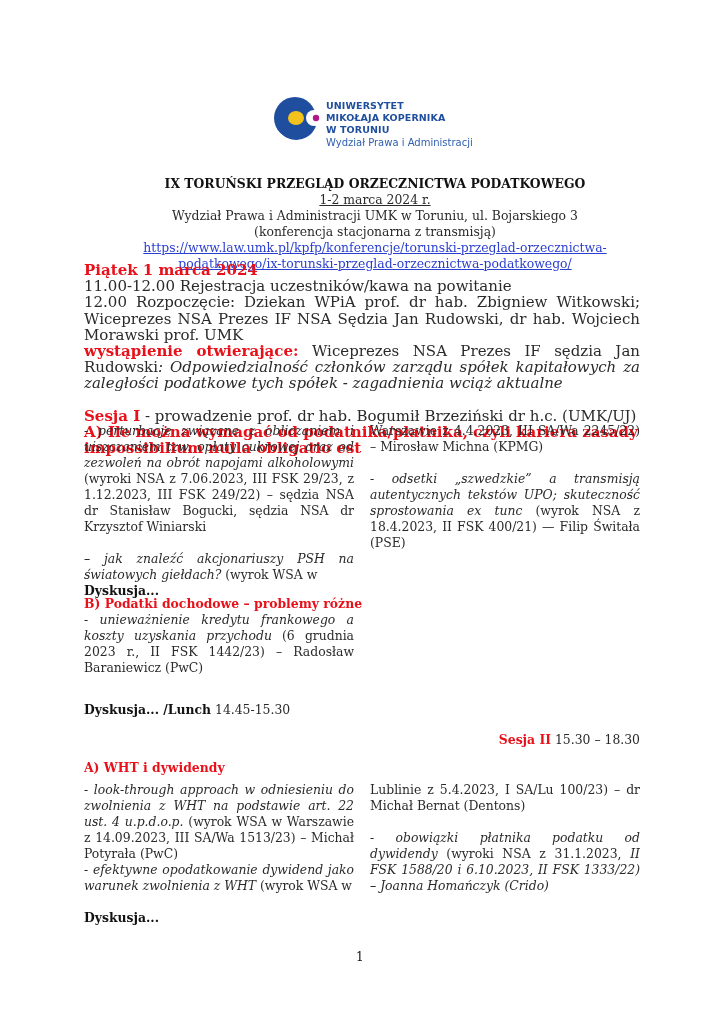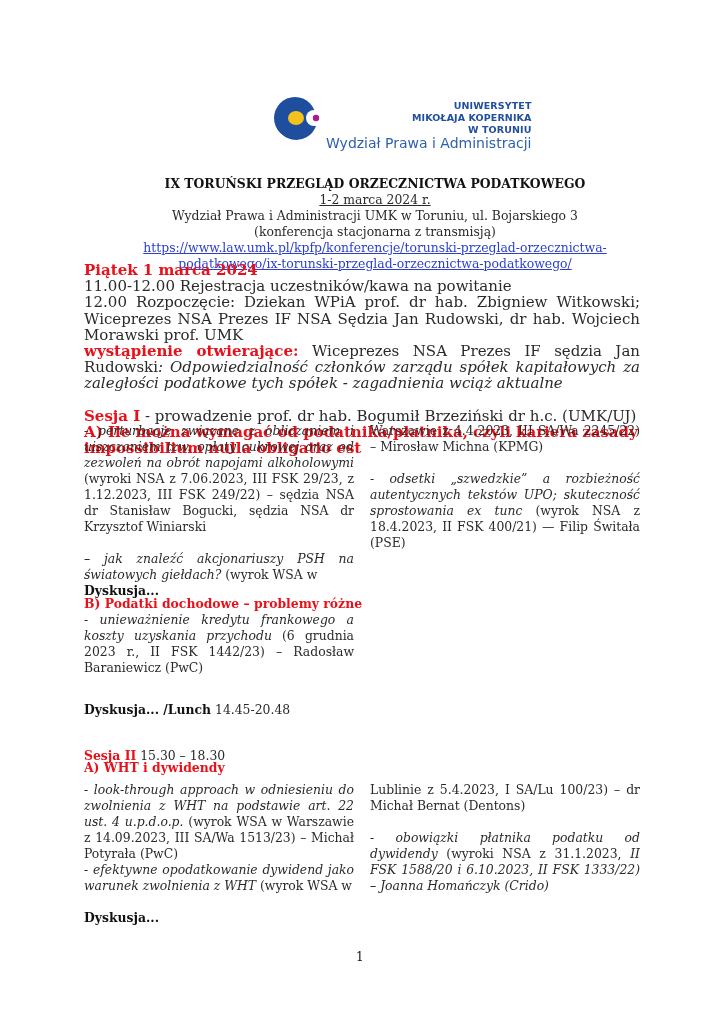--- a/index.html
+++ b/index.html
@@ -1,25 +1,25 @@
 <!DOCTYPE html>
 <html><head>
 <meta charset="utf-8">
 <style>
   html, body { margin: 0; padding: 0; background: #ffffff; }
   body { width: 724px; height: 1024px; position: relative; overflow: hidden;
          font-family: "DejaVu Serif", serif; color: #2a2a2a; }
   .page { position: absolute; left: 0; top: 0; width: 724px; height: 1024px; }
 
-  .logo { position: absolute; left: 273px; top: 96px; width: 200px; height: 50px; text-align: right; }
+  .logo { position: absolute; left: 273px; top: 96px; width: 200px; height: 50px; }
   .logo-mark { position: absolute; left: 0; top: 0; width: 50px; height: 44px; }
   .logo-text { position: absolute; left: 53px; top: 4px; line-height: 12px;
                font-family: "DejaVu Sans", sans-serif; }
   .logo-line { font-size: 9.5px; font-weight: bold; color: #1f4e9e; letter-spacing: 0.1px; white-space: nowrap; }
-  .logo-sub { font-size: 14px; color: #2e5fb0; white-space: nowrap; margin-top: 1px; }
+  .logo-sub { font-size: 10px; color: #2e5fb0; white-space: nowrap; margin-top: 1px; }
 
   .title-block { position: absolute; left: 97px; width: 556px; top: 176px; text-align: center;
                  font-size: 12.4px; line-height: 16px; }
   .title { font-weight: bold; color: #111; }
   .dates { text-decoration: underline; }
   .link { color: #2b3fcf; text-decoration: underline; display: block; }
 
   .main { position: absolute; left: 84px; width: 556px; top: 262px; font-size: 15px; line-height: 16.2px; }
   .red { color: #e8111a; font-weight: bold; }
   .bold { font-weight: bold; color: #111; }
@@ -78,35 +78,35 @@
   <div class="cols" style="top:423px;">
     <div class="col">
       <p><span class="it">- perturbacje związane z obliczaniem i uiszczaniem tzw. opłaty cukrowej oraz od zezwoleń na obrót napojami alkoholowymi</span><span> (wyroki NSA z 7.06.2023, III FSK 29/23, z 1.12.2023, III FSK 249/22) – sędzia NSA dr Stanisław Bogucki, sędzia NSA dr Krzysztof Winiarski</span></p>
       <p style="height:16px"></p>
       <p><span class="it">– jak znaleźć akcjonariuszy PSH na światowych giełdach?</span><span> (wyrok WSA w</span></p>
       <p class="bold">Dyskusja...</p>
     </div>
     <div class="col">
       <p>Warszawie z 4.4.2023, III SA/Wa 2245/22) – Mirosław Michna (KPMG)</p>
       <p style="height:16px"></p>
-      <p><span class="it">- odsetki „szwedzkie” a rozbieżność autentycznych tekstów UPO; skuteczność sprostowania ex tunc</span><span> (wyrok NSA z 18.4.2023, II FSK 400/21) — Filip Świtała (PSE)</span></p>
+      <p><span class="it">- odsetki „szwedzkie” a transmisją autentycznych tekstów UPO; skuteczność sprostowania ex tunc</span><span> (wyrok NSA z 18.4.2023, II FSK 400/21) — Filip Świtała (PSE)</span></p>
     </div>
   </div>
 
   <div class="abs red" style="top:596px;">B) Podatki dochodowe – problemy różne</div>
 
   <div class="cols" style="top:612px;">
     <div class="col">
       <p><span class="it">- unieważnienie kredytu frankowego a koszty uzyskania przychodu</span><span> (6 grudnia 2023 r., II FSK 1442/23) – Radosław Baraniewicz (PwC)</span></p>
     </div>
   </div>
 
-  <div class="abs" style="top:702px;"><span class="bold">Dyskusja... /Lunch</span><span> 14.45-20.48</span></div>
+  <div class="abs" style="top:702px;"><span class="bold">Dyskusja... /Lunch</span><span> 14.45-15.30</span></div>
 
-  <div class="abs" style="top:748px;"><span class="red">Sesja II</span><span> 15.30 – 18.30</span></div>
+  <div class="abs" style="top:732px;text-align:right;"><span class="red">Sesja II</span><span> 15.30 – 18.30</span></div>
 
   <div class="abs red" style="top:760px;">A) WHT i dywidendy</div>
 
   <div class="cols" style="top:782px;">
     <div class="col">
       <p><span class="it">- look-through approach w odniesieniu do zwolnienia z WHT na podstawie art. 22 ust. 4 u.p.d.o.p.</span><span> (wyrok WSA w Warszawie z 14.09.2023, III SA/Wa 1513/23) – Michał Potyrała (PwC)</span></p>
       <p><span class="it"> - efektywne opodatkowanie dywidend jako warunek zwolnienia z WHT</span><span> (wyrok WSA w</span></p>
       <p style="height:16px"></p>
       <p class="bold">Dyskusja...</p>
     </div>

